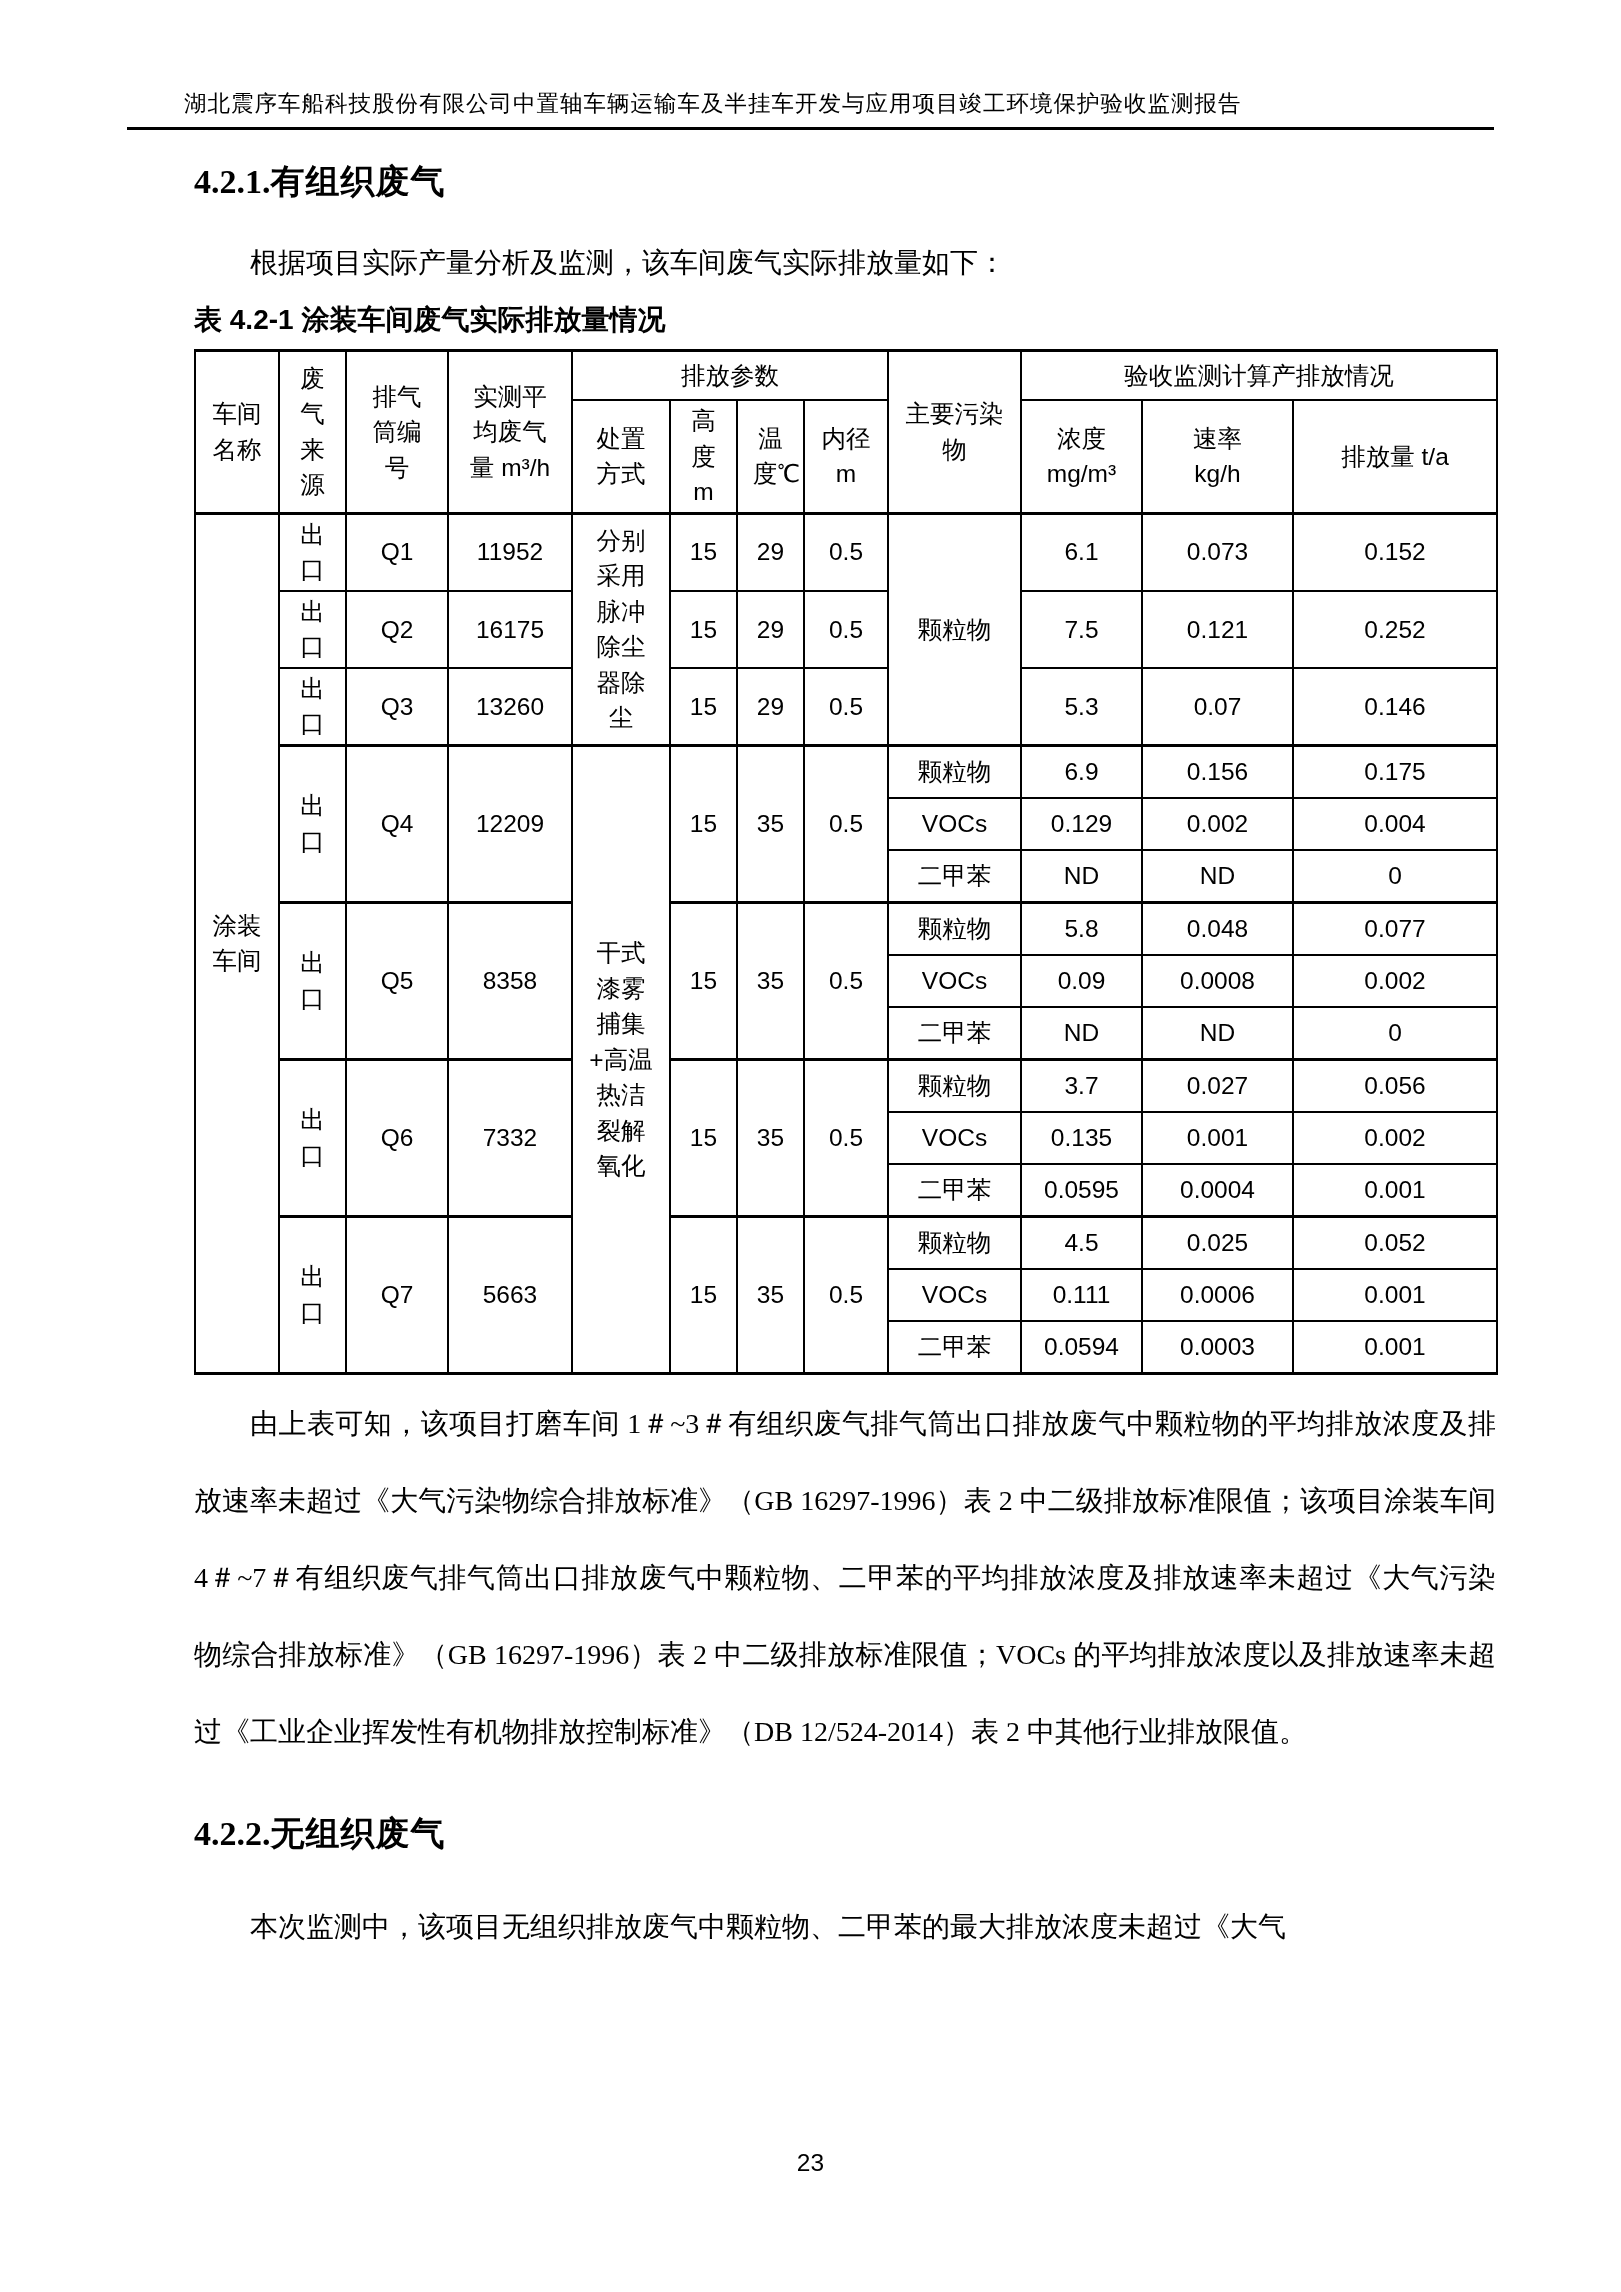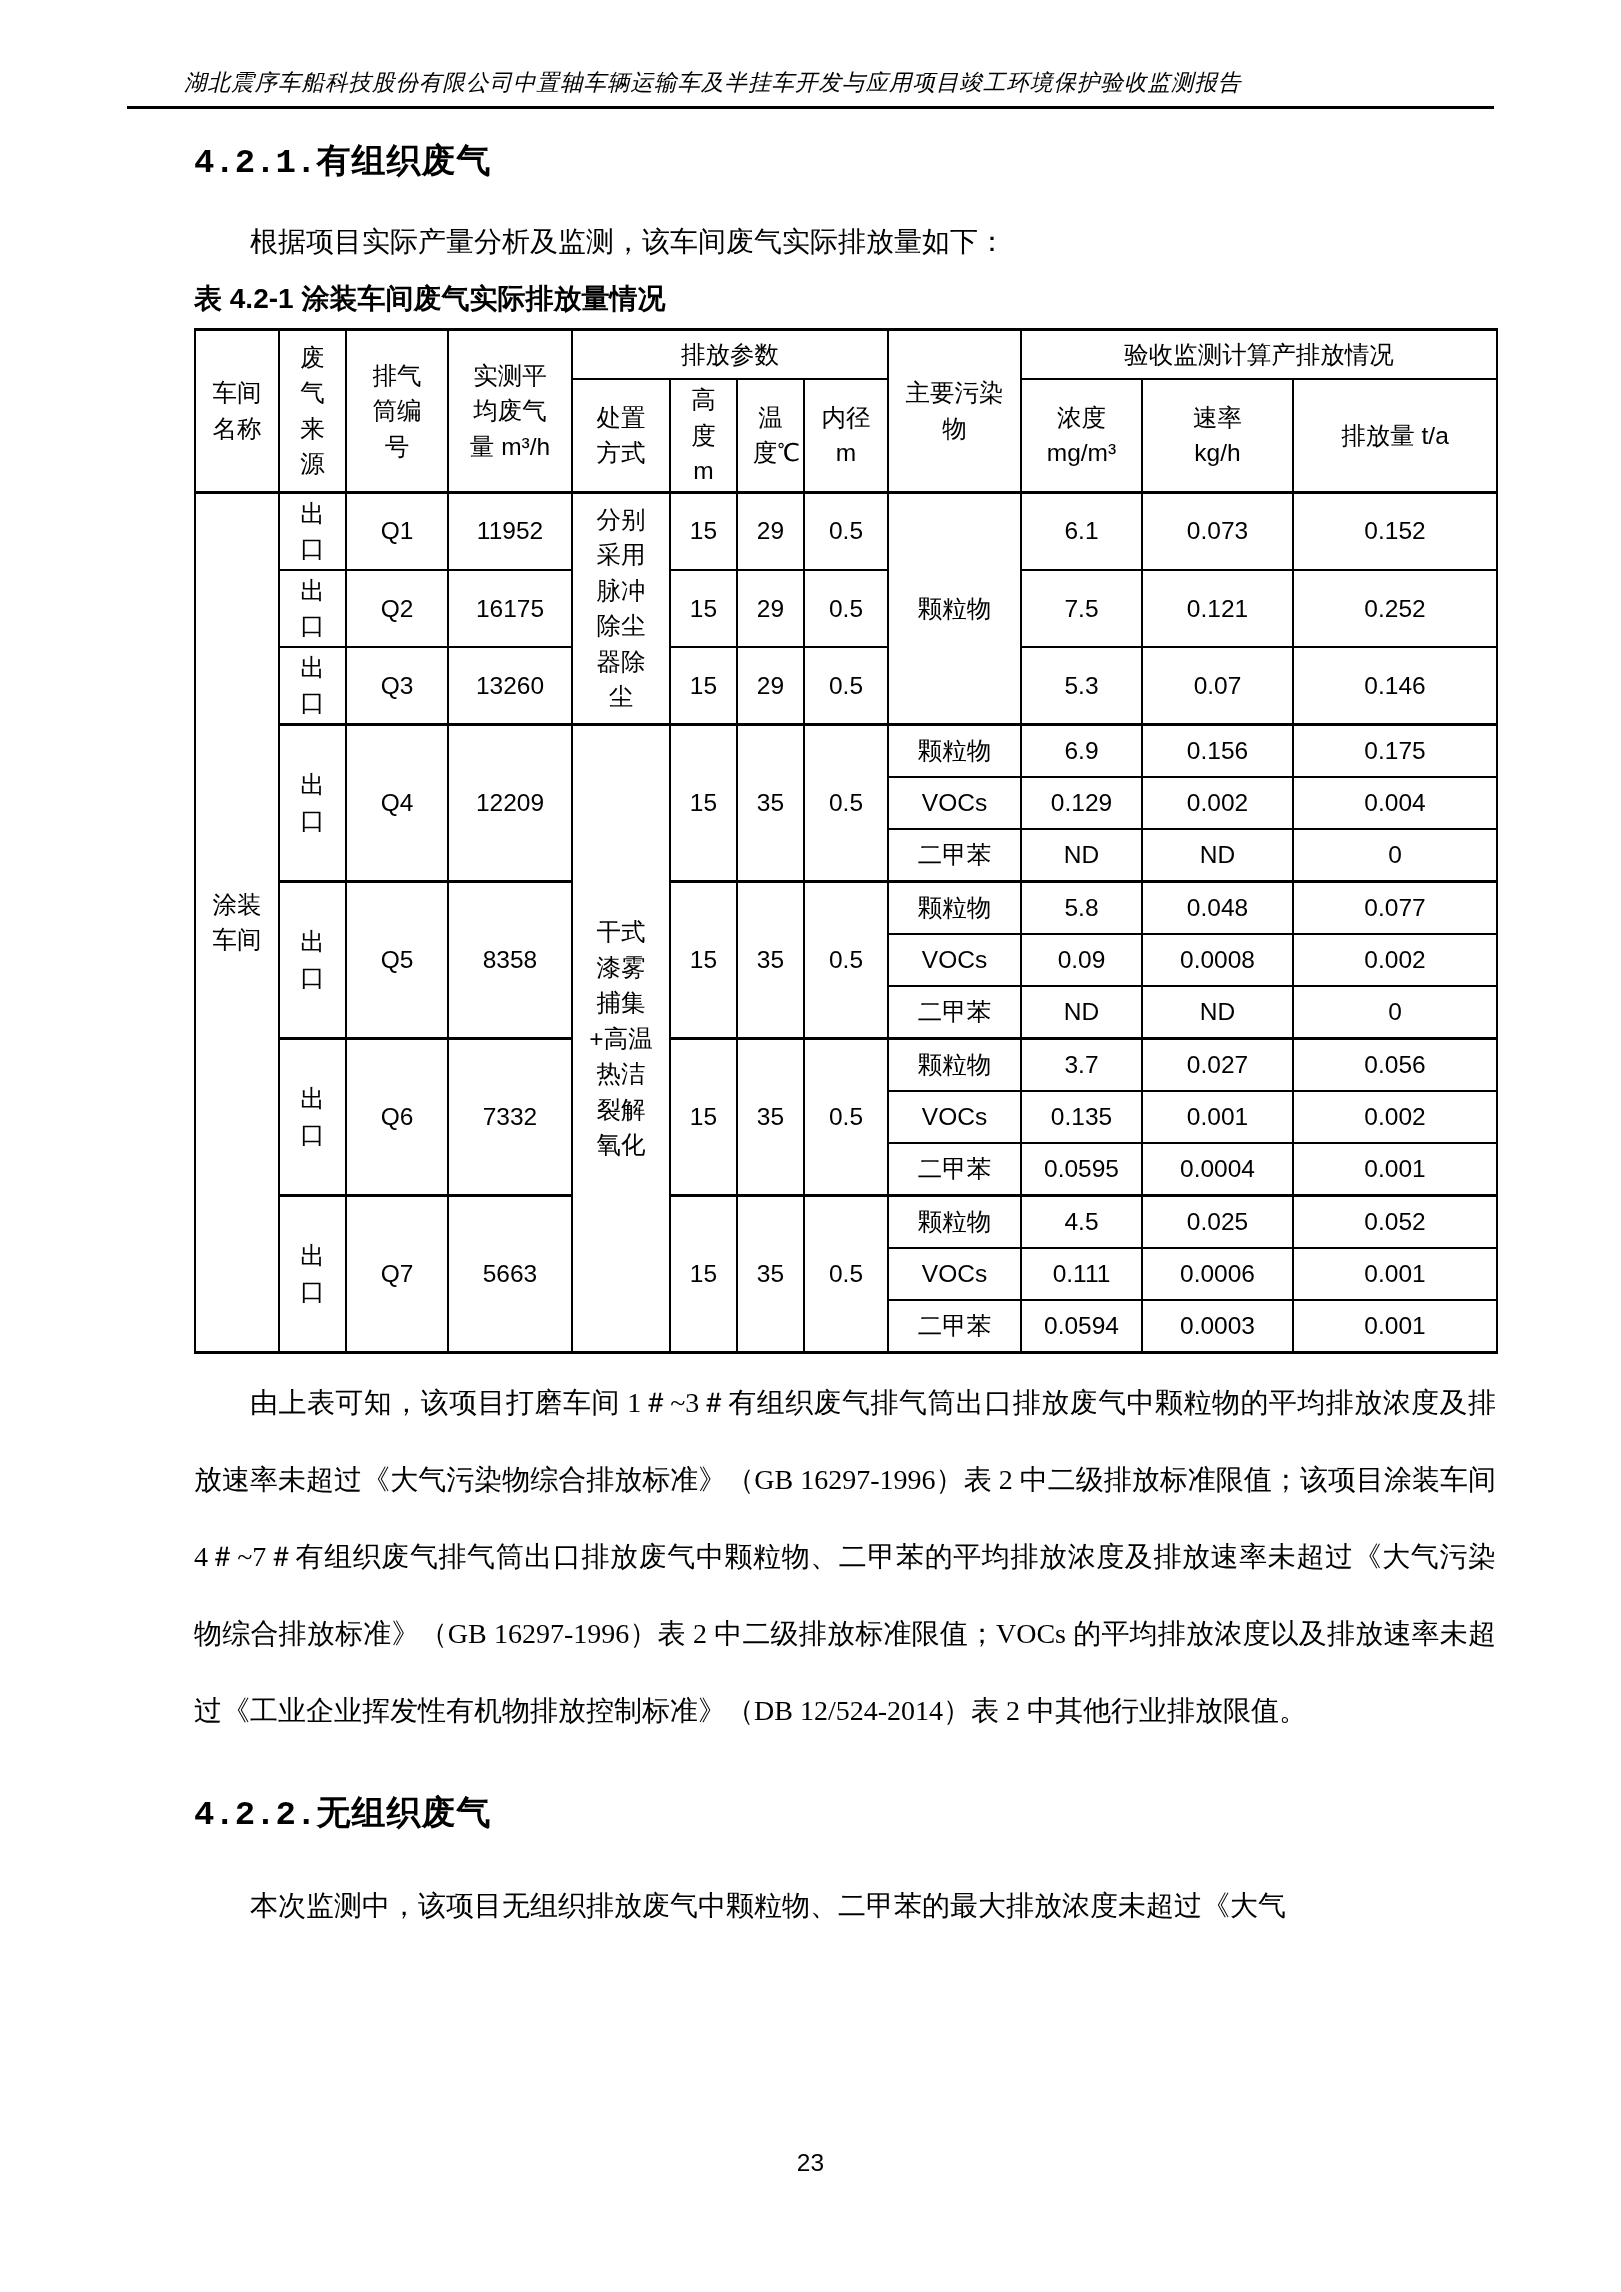--- a/index.html
+++ b/index.html
@@ -7,38 +7,37 @@
     position:relative;
     width:1621px; height:2293px;
     background:#ffffff;
     font-family:"Liberation Serif", serif;
     color:#000;
     overflow:hidden;
   }
   
   .doc-header {
     margin:0 127px;
-    padding-top:67px;
+    padding-top:88px;
     padding-bottom:7.8px;
     border-bottom:3.9px solid #000;
-    font-style:italic;
   }
   .doc-header-text {
     margin-left:57px;
     font-size:22.5px;
     letter-spacing:1px;
   }
   
   .content { margin:0 125px 0 194px; }
   .h1 {
     margin:29px 0 0 0;
     font-size:34px;
     font-weight:bold;
   }
-  .h1 .h-num { font-family:Liberation Mono, monospace; }
+  .h1 .h-num { font-family:Liberation Serif, serif; }
   .h1 .h-txt { font-family:"Liberation Sans", sans-serif; letter-spacing:1px; }
   .h1.second { margin-top:59px; }
   .h1.s422 { margin-top:41px; }
   .para {
     font-size:28px;
     margin:39px 0 0 0;
     text-indent:2em;
     text-align:justify;
   }
   .para.analysis { margin-top:9.8px; line-height:2.75; }

